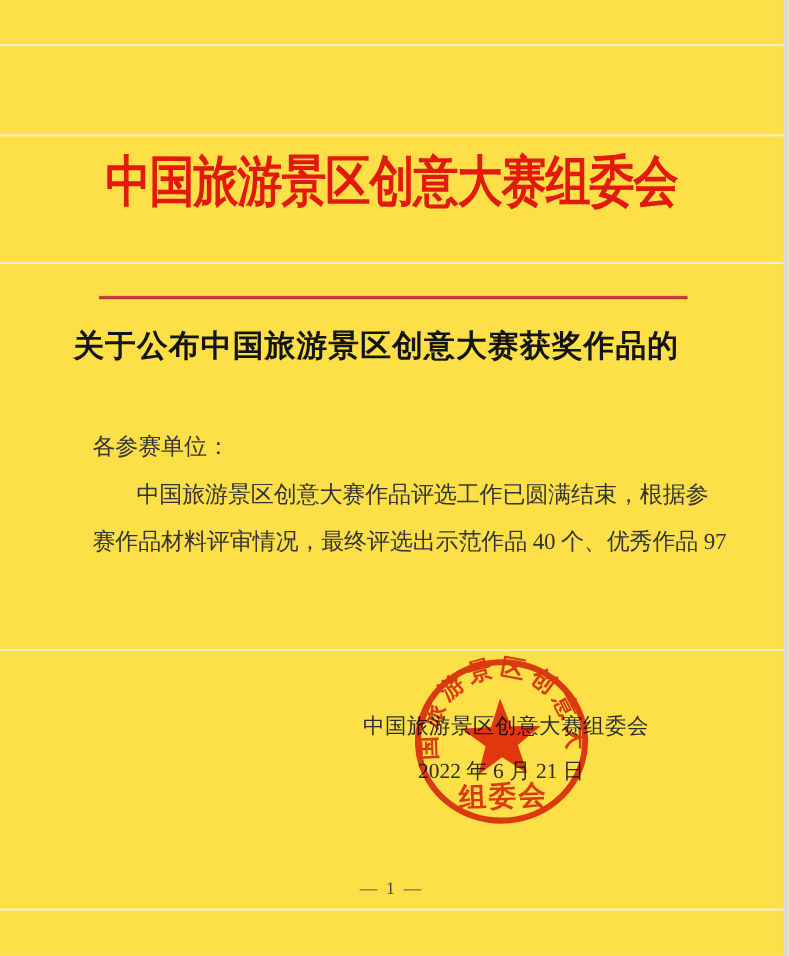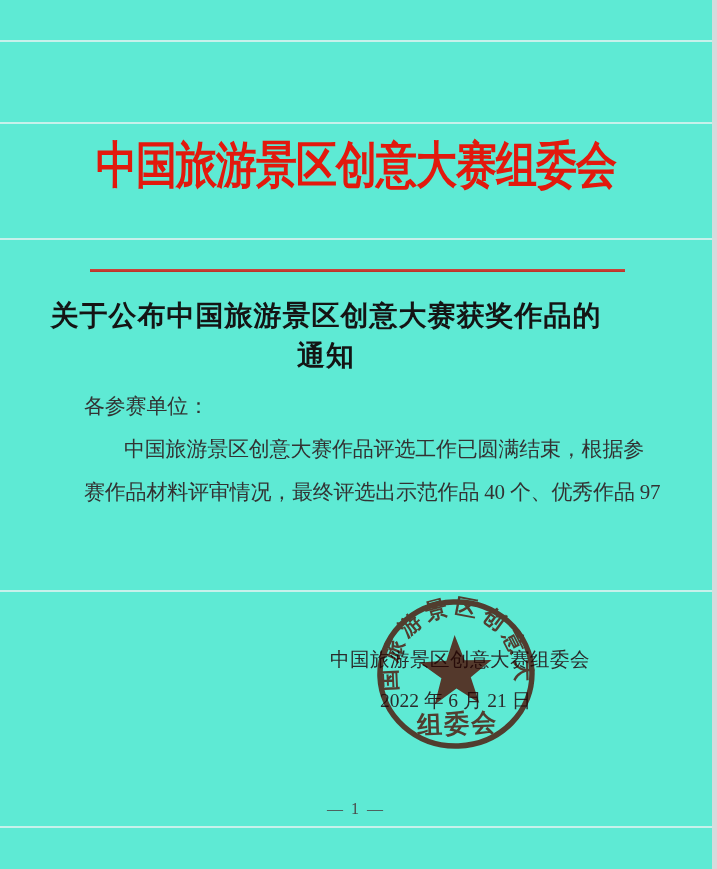--- a/index.html
+++ b/index.html
@@ -5,21 +5,21 @@
   html, body {
     margin: 0;
     padding: 0;
     background: #ffffff;
     font-family: "Liberation Serif", "DejaVu Serif", serif;
   }
   #page {
     position: relative;
     width: 717px;
     height: 869px;
-    background: #5eead4;
+    background: #fde047;
     overflow: hidden;
   }
   .scan-band {
     position: absolute;
     left: 0;
     width: 717px;
     height: 2px;
     background: #f3f4f5;
     opacity: 0.7;
   }
@@ -60,20 +60,21 @@
     position: absolute;
     top: 296px;
     left: 0;
     width: 652px;
     text-align: center;
     font-size: 28px;
     font-weight: bold;
     color: #141414;
     line-height: 40px;
     letter-spacing: 1px;
+    padding-left: 16px;
   }
   #body-block {
     position: absolute;
     top: 385px;
     left: 84px;
     width: 540px;
     font-size: 21px;
     color: #333333;
     letter-spacing: -0.2px;
   }
@@ -134,21 +135,20 @@
   <div class="scan-band" style="top:826px"></div>
 
   <div id="letterhead-title">
     <span>中国旅游景区创意大赛组委会</span>
   </div>
 
   <div id="red-rule"></div>
 
   <div id="notice-title">
     <div>关于公布中国旅游景区创意大赛获奖作品的</div>
-    <div>通知</div>
   </div>
 
   <div id="body-block">
     <div class="body-line">各参赛单位：</div>
     <div class="body-line indent">中国旅游景区创意大赛作品评选工作已圆满结束，根据参</div>
     <div class="body-line">赛作品材料评审情况，最终评选出示范作品 40 个、优秀作品 97</div>
   </div>
 
   <div id="signature-org">中国旅游景区创意大赛组委会</div>
   <div id="signature-date">2022 年 6 月 21 日</div>

